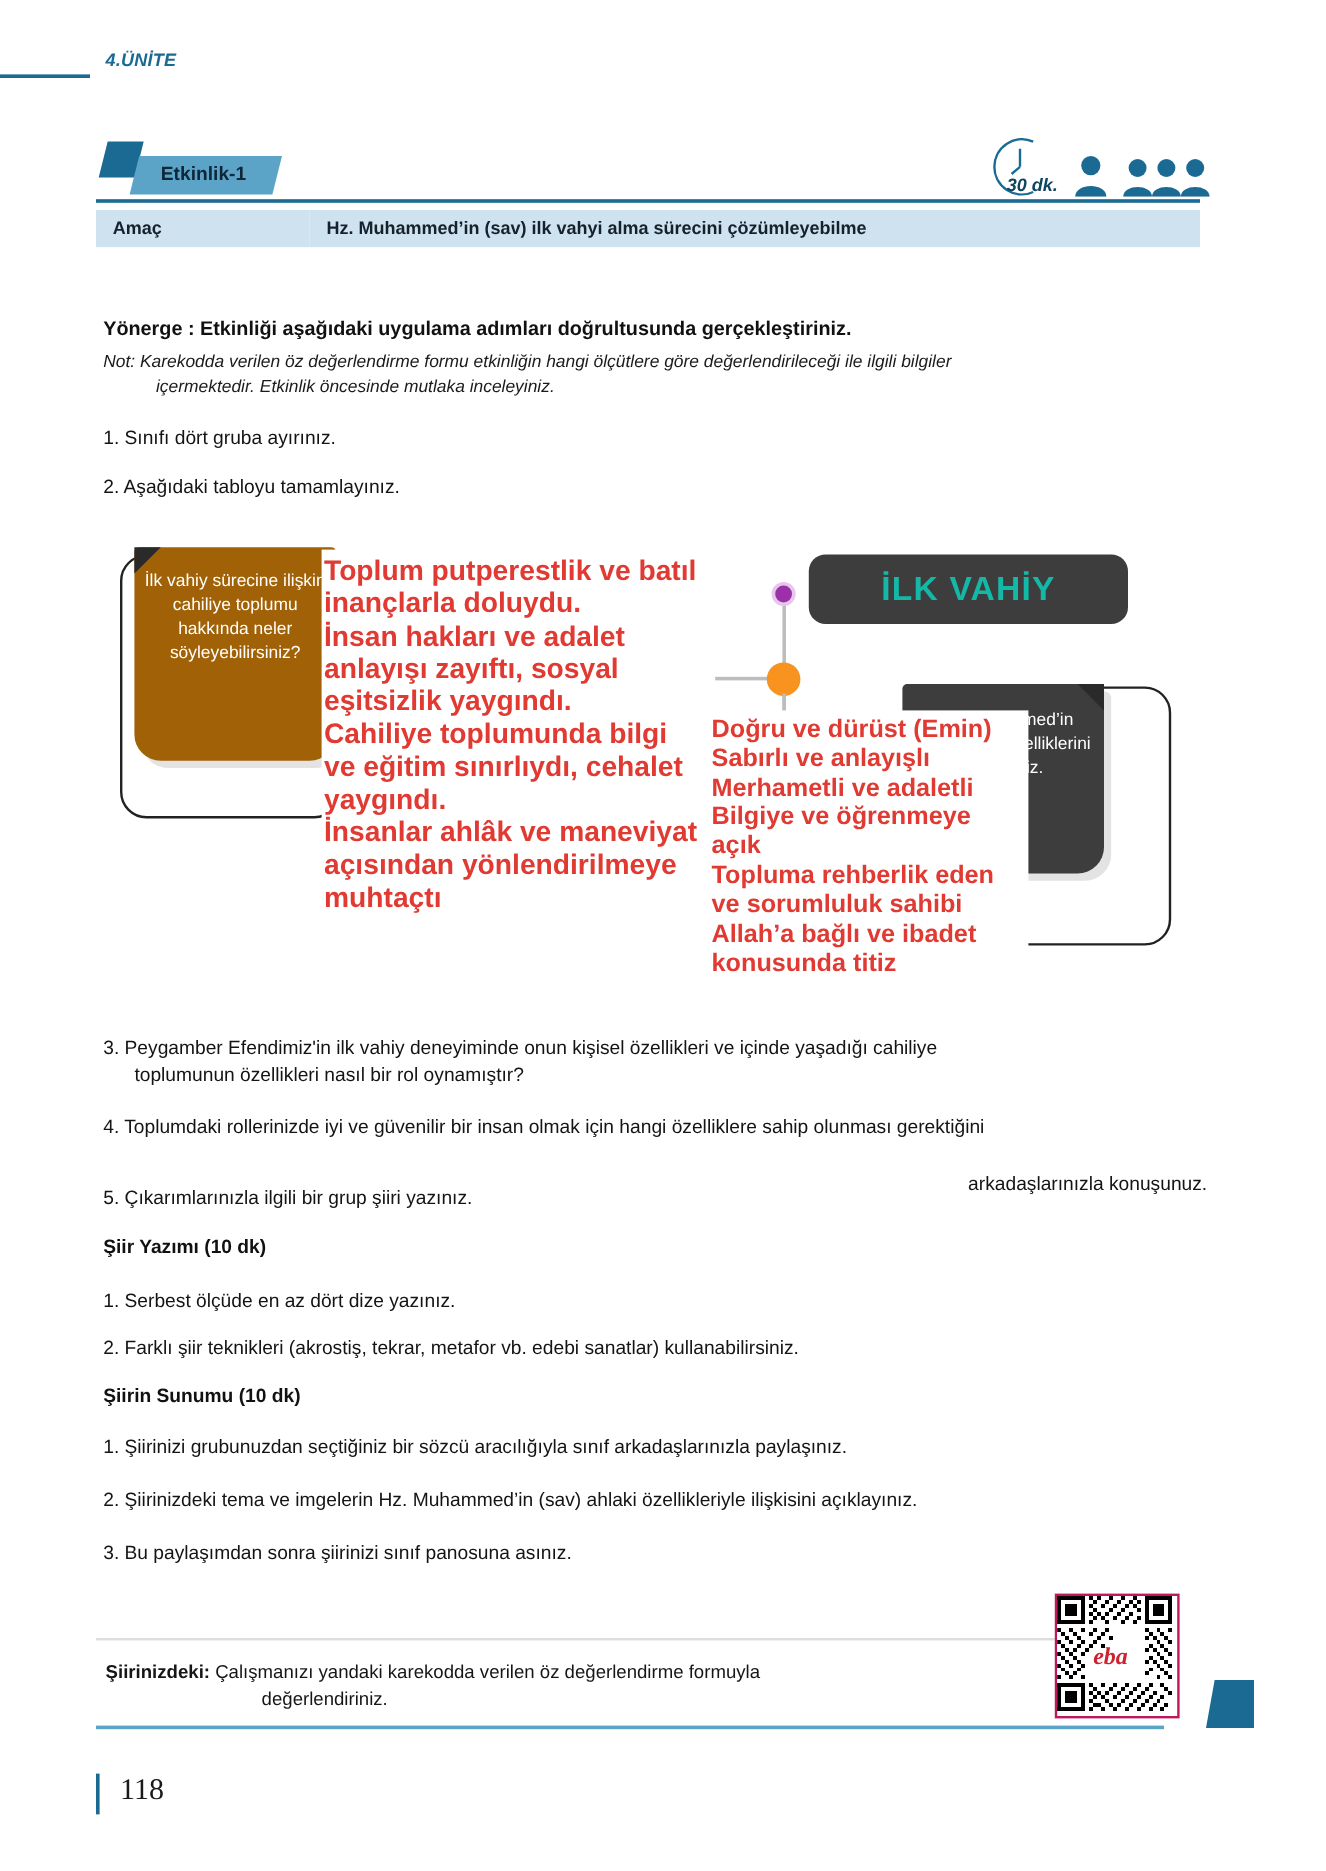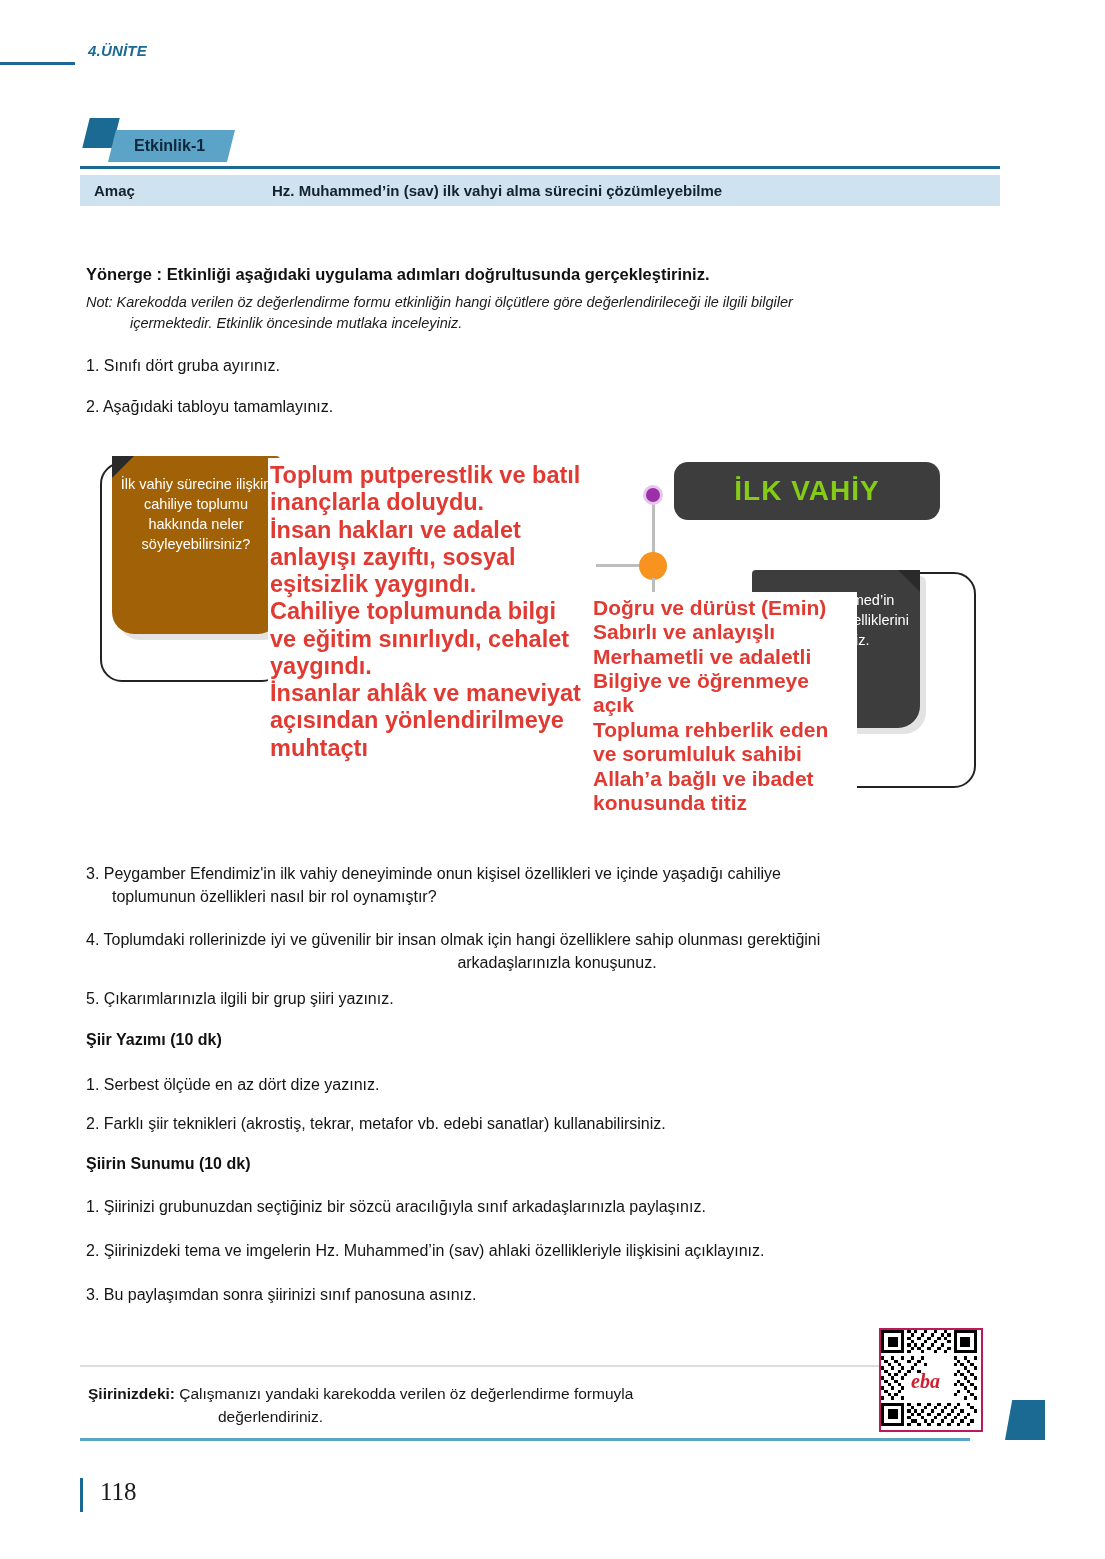--- a/index.html
+++ b/index.html
@@ -151,21 +151,21 @@
 
   .step-just {
     font-size: 16px;
     line-height: 1.45;
     color: #141414;
     text-align: justify;
   }
   .step-3 { top: 862px; }
   .step-3 .cont { display: block; padding-left: 26px; text-align: left; }
   .step-4 { top: 928px; }
-  .step-4 .cont { display: block; padding-left: 22px; text-align: center; }
+  .step-4 .cont { display: block; padding-left: 22px; text-align: right; margin-top: 25px; }
   .step-5 { top: 988px; }
 
   .sec-head {
     font-size: 16px;
     font-weight: bold;
     color: #111;
   }
   .sec-siir-yazimi { top: 1031px; }
   .sec-siir-sunumu { top: 1155px; }
 
@@ -231,21 +231,21 @@
     position: absolute;
     left: 588px;
     top: 22px;
     width: 266px;
     height: 58px;
     background: #3d3d3d;
     border-radius: 14px;
     display: flex;
     align-items: center;
     justify-content: center;
-    color: #84cc16;
+    color: #14b8a6;
     font-size: 28px;
     font-weight: bold;
     letter-spacing: 1px;
   }
 
   
   .tl-line {
     position: absolute;
     left: 566px;
     top: 60px;
@@ -441,20 +441,42 @@
   <div class="top-rule"></div>
   <div class="unit-label">4.ÜNİTE</div>
 
   <div class="badge-wrap">
     <div class="badge-dark"></div>
     <div class="badge-light">
       <span>Etkinlik-1</span>
     </div>
   </div>
 
+  <div class="meta-icons">
+    <div class="clock">
+      <svg width="62" height="50" viewBox="0 0 62 50">
+        <path d="M40 4 A23 23 0 1 0 40 46" fill="none" stroke="#1a6a93" stroke-width="2"></path>
+        <line x1="29" y1="10" x2="29" y2="25" stroke="#1a6a93" stroke-width="2"></line>
+        <line x1="29" y1="25" x2="22" y2="31" stroke="#1a6a93" stroke-width="2"></line>
+      </svg>
+      <div class="clock-label">30 dk.</div>
+    </div>
+    <svg class="people-one" width="32" height="40" viewBox="0 0 32 40">
+      <circle cx="16" cy="14" r="8" fill="#1a6a93"></circle>
+      <path d="M3 40 C3 28 29 28 29 40 Z" fill="#1a6a93"></path>
+    </svg>
+    <svg class="people-many" width="74" height="40" viewBox="0 0 74 40">
+      <circle cx="13" cy="16" r="7.5" fill="#1a6a93"></circle>
+      <path d="M1 40 C1 29 25 29 25 40 Z" fill="#1a6a93"></path>
+      <circle cx="37" cy="16" r="7.5" fill="#1a6a93"></circle>
+      <path d="M25 40 C25 29 49 29 49 40 Z" fill="#1a6a93"></path>
+      <circle cx="61" cy="16" r="7.5" fill="#1a6a93"></circle>
+      <path d="M49 40 C49 29 73 29 73 40 Z" fill="#1a6a93"></path>
+    </svg>
+  </div>
   <div class="header-rule"></div>
 
   <table class="info-table">
     <tbody>
     <tr>
       <td class="key">Amaç</td>
       <td>Hz. Muhammed’in (sav) ilk vahyi alma sürecini çözümleyebilme</td>
     </tr>
   </tbody>
     </table>

